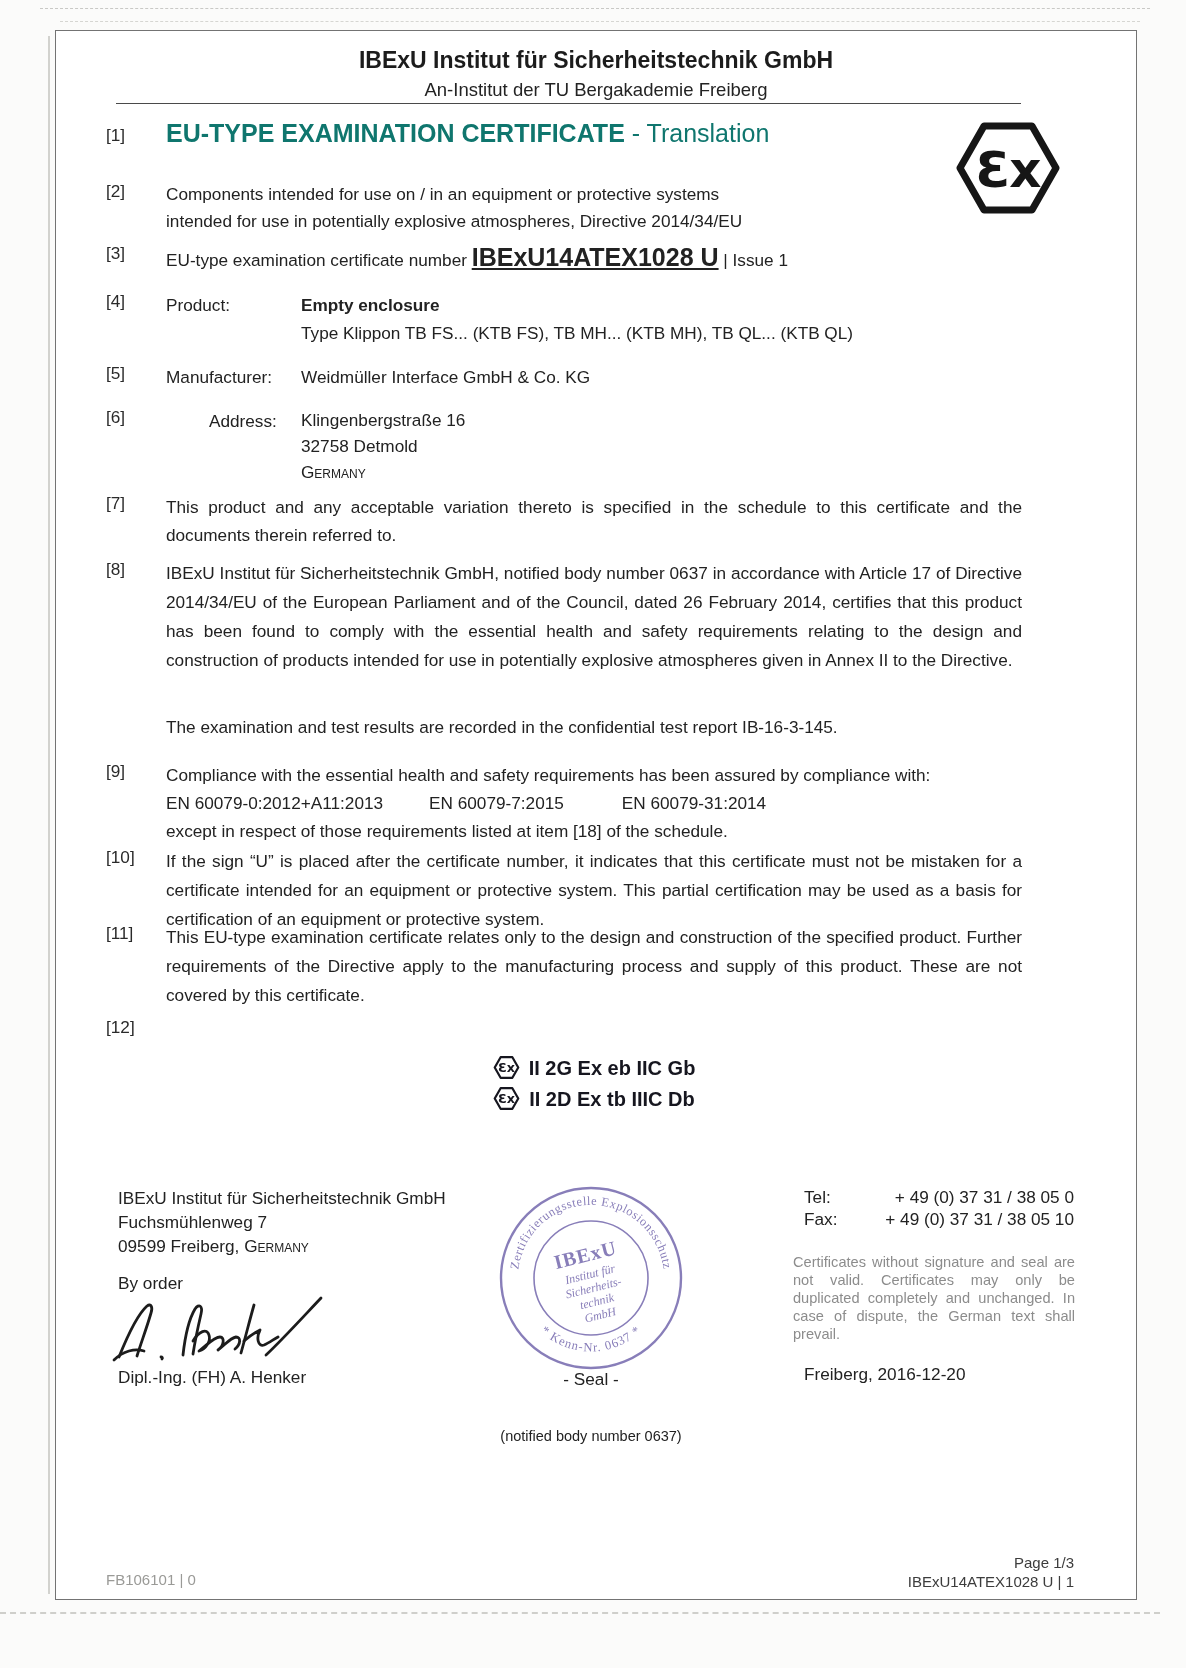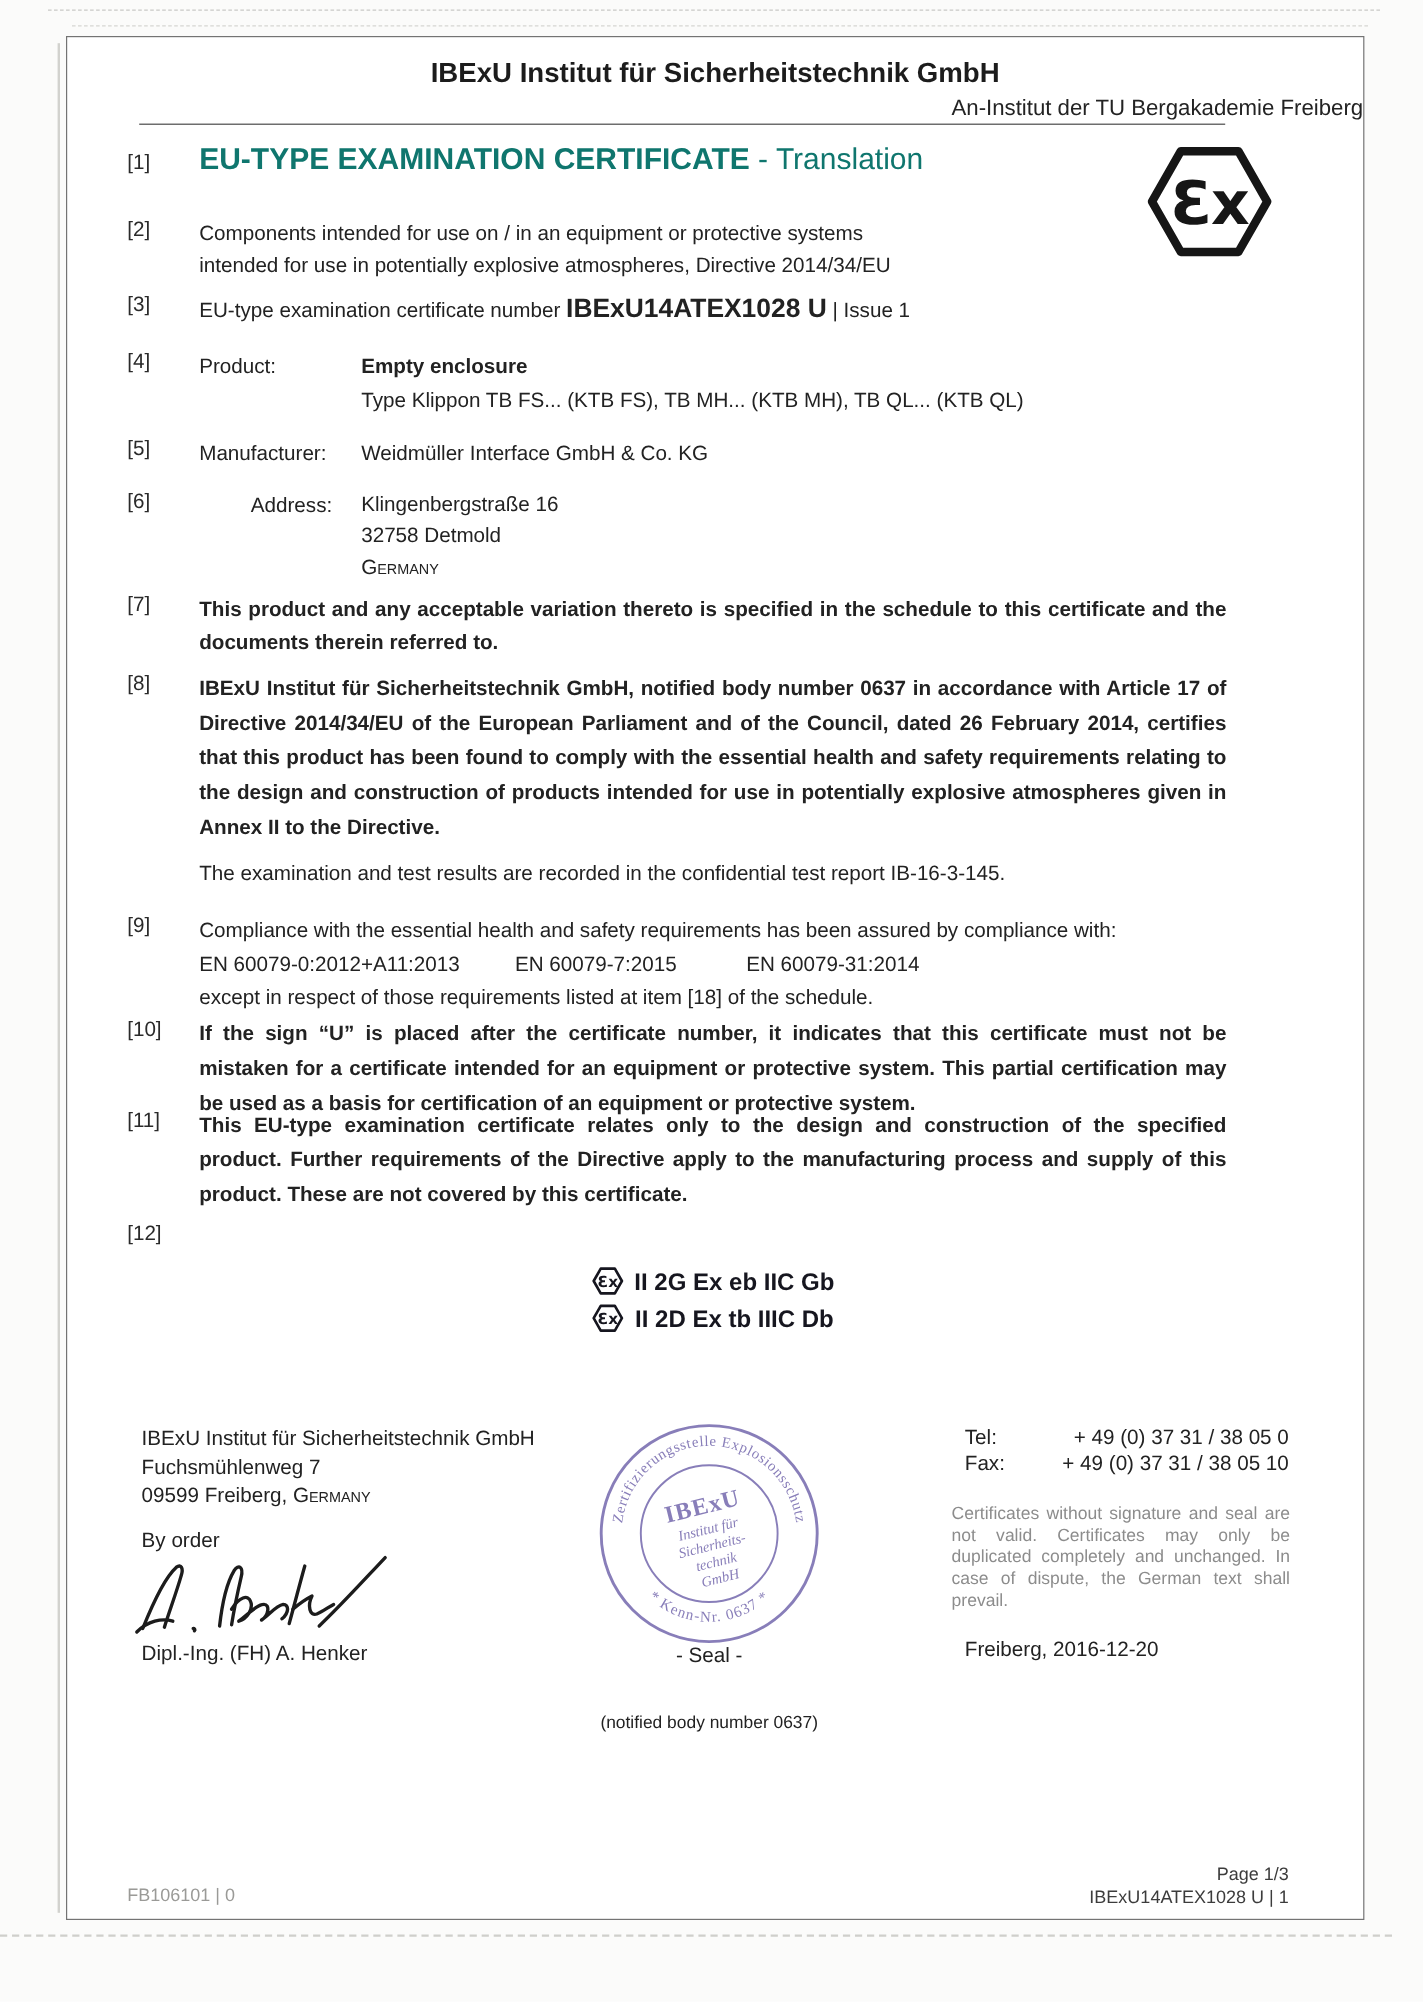--- a/index.html
+++ b/index.html
@@ -15,25 +15,25 @@
   .scan-line-bottom{position:absolute;left:0px;top:1612px;width:1160px;border-top:2px dashed #cfcfcb;}
   .scan-shadow-left{position:absolute;left:48px;top:36px;width:2px;height:1558px;background:#d2d2ce;}
   .paper{
     position:absolute;left:55px;top:30px;width:1080px;height:1568px;
     background:#ffffff;border:1px solid #737373;
   }
   .abs{position:absolute;}
   .num{position:absolute;left:50px;width:56px;font-size:17.2px;color:#2a2a2a;}
   .body-col{position:absolute;left:110px;font-size:17.2px;line-height:28px;color:#222;}
   .value-col{position:absolute;left:245px;font-size:17.2px;line-height:28px;color:#222;}
-  .just{text-align:justify;font-weight:bold;}
+  .just{text-align:justify;}
   .b{font-weight:bold;}
   .sc{font-variant:small-caps;}
   .org-title{position:absolute;left:0;top:16px;width:100%;text-align:center;font-size:23px;font-weight:bold;color:#1c1c1c;}
-  .org-sub{position:absolute;left:0;top:48px;width:100%;text-align:right;font-size:18.5px;color:#232323;}
+  .org-sub{position:absolute;left:0;top:48px;width:100%;text-align:center;font-size:18.5px;color:#232323;}
   .hrule{position:absolute;left:60px;top:72px;width:905px;border-top:1.6px solid #4a4a4a;}
   .h1row{position:absolute;left:110px;top:88px;font-size:25px;color:#0f766e;white-space:nowrap;}
   .markings{position:absolute;left:110px;top:1024px;width:856px;text-align:center;}
   .markline{height:31px;font-size:20px;font-weight:bold;color:#16161f;white-space:nowrap;}
   .markline svg{vertical-align:-5px;margin-right:9px;}
   .sig-addr{position:absolute;left:62px;top:1155px;font-size:17.2px;line-height:24px;color:#222;}
   .byorder{position:absolute;left:62px;top:1242px;font-size:17.2px;color:#222;}
   .signer{position:absolute;left:62px;top:1336px;font-size:17.2px;color:#222;}
   .sealcap{position:absolute;left:440px;top:1338px;width:190px;text-align:center;font-size:17.2px;color:#222;}
   .sealnote{position:absolute;left:400px;top:1361px;width:270px;text-align:center;font-size:14.5px;color:#222;margin-top:36px;}
@@ -68,21 +68,21 @@
     </svg>
   </div>
 
   <div class="num" style="top:94px;">[1]</div>
   <div class="h1row"><span class="b">EU-TYPE EXAMINATION CERTIFICATE</span><span> - Translation</span></div>
 
   <div class="num" style="top:150px;">[2]</div>
   <div class="body-col" style="top:150px;width:600px;line-height:27px;">Components intended for use on / in an equipment or protective systems intended for use in potentially explosive atmospheres, Directive 2014/34/EU</div>
 
   <div class="num" style="top:212px;">[3]</div>
-  <div class="body-col" style="top:212px;white-space:nowrap;"><span>EU-type examination certificate number </span><span class="b" style="font-size:22px;">IBExU14ATEX1028 U</span><span> | </span><span>Issue 1</span></div>
+  <div class="body-col" style="top:212px;white-space:nowrap;"><span>EU-type examination certificate number </span><span class="b" style="font-size:25px;text-decoration:underline;">IBExU14ATEX1028 U</span><span> | </span><span>Issue 1</span></div>
 
   <div class="num" style="top:260px;">[4]</div>
   <div class="body-col" style="top:260px;">Product:</div>
   <div class="value-col" style="top:260px;">
     <div class="b">Empty enclosure</div>
     <div>Type Klippon TB FS... (KTB FS), TB MH... (KTB MH), TB QL... (KTB QL)</div>
   </div>
 
   <div class="num" style="top:332px;">[5]</div>
   <div class="body-col" style="top:332px;">Manufacturer:</div>

